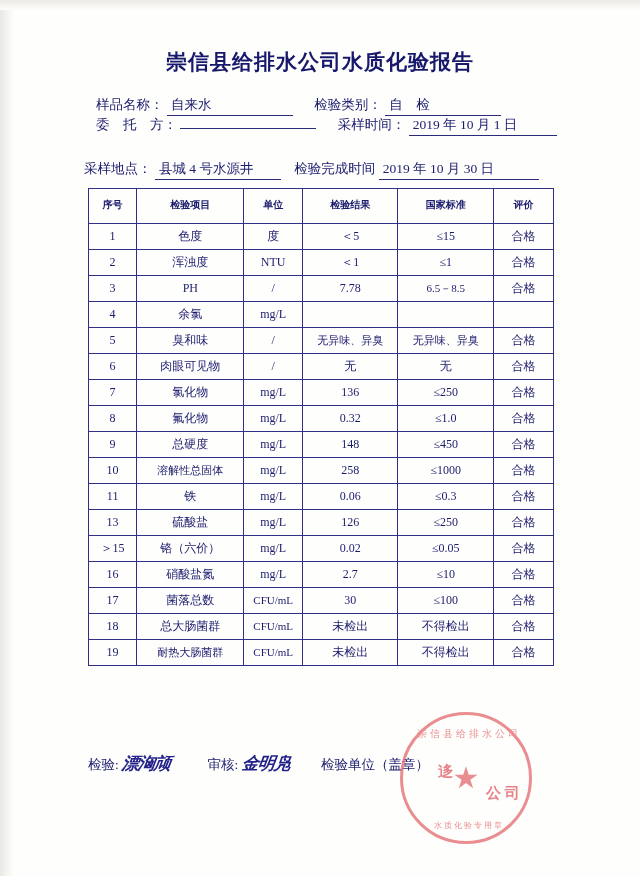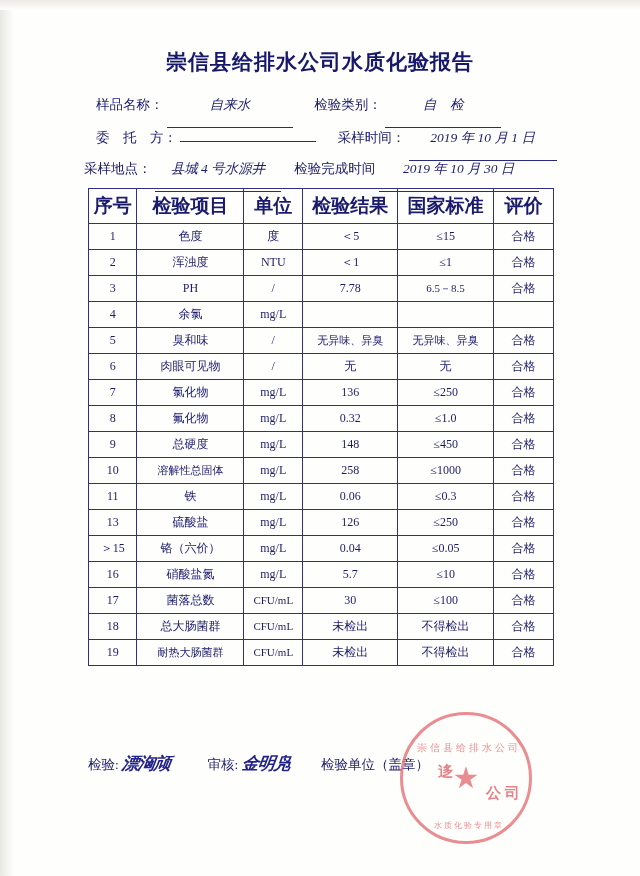--- a/index.html
+++ b/index.html
@@ -42,52 +42,51 @@
 
   .field-row {
     position: absolute;
     font-size: 13.5px;
     color: #1b1b6e;
     white-space: nowrap;
   }
   .fld-label { display: inline-block; }
   .fld-val {
     display: inline-block;
-    text-align: center;
     border-bottom: 1px solid #2a2a7a;
-    padding: 0 4px 13px 4px;
-    font-style: italic;
+    padding: 0 4px 1px 4px;
   }
 
   .row1 { top: 96px; left: 96px; }
-  .row2 { top: 128px; left: 96px; }
+  .row2 { top: 116px; left: 96px; }
   .row3 { top: 160px; left: 84px; }
 
   table.report {
     position: absolute;
     top: 188px;
     left: 88px;
     width: 466px;
     border-collapse: collapse;
     font-size: 12px;
   }
   table.report th, table.report td {
     border: 1px solid #2f2f86;
     text-align: center;
     color: #1b1b6e;
     height: 25px;
     line-height: 25px;
     padding: 0;
     font-weight: normal;
   }
   table.report th {
-    font-size: 19px;
+    font-size: 10px;
     font-weight: bold;
     height: 34px;
     line-height: 34px;
+    font-family: Liberation Mono, monospace;
   }
   .c-no    { width: 48px; }
   .c-item  { width: 108px; }
   .c-unit  { width: 58px; }
   .c-res   { width: 96px; }
   .c-std   { width: 96px; }
   .c-eval  { width: 60px; }
 
   .cell-small { font-size: 11px; }
 
@@ -128,21 +127,21 @@
     line-height: 1;
     color: #e0585f;
   }
   .stamp .arc-top, .stamp .arc-bottom {
     position: absolute;
     left: 0; width: 132px;
     text-align: center;
     font-size: 10px;
     letter-spacing: 3px;
   }
-  .stamp .arc-top { top: 26px; }
+  .stamp .arc-top { top: 12px; }
   .stamp .arc-bottom { bottom: 10px; font-size: 8px; letter-spacing: 2px; }
   .stamp-text-side {
     position: absolute;
     font-size: 15px;
     font-weight: bold;
     color: #df5b63;
     opacity: .75;
   }
   .stamp-left-ch { top: 762px; left: 438px; }
   .stamp-right-ch { top: 784px; left: 486px; }
@@ -282,29 +281,29 @@
           <td class="c-item">硫酸盐</td>
           <td class="c-unit">mg/L</td>
           <td class="c-res">126</td>
           <td class="c-std">≤250</td>
           <td class="c-eval">合格</td>
         </tr>
         <tr>
           <td class="c-no">＞15</td>
           <td class="c-item">铬（六价）</td>
           <td class="c-unit">mg/L</td>
-          <td class="c-res">0.04</td>
+          <td class="c-res">0.02</td>
           <td class="c-std">≤0.05</td>
           <td class="c-eval">合格</td>
         </tr>
         <tr>
           <td class="c-no">16</td>
           <td class="c-item">硝酸盐氮</td>
           <td class="c-unit">mg/L</td>
-          <td class="c-res">5.7</td>
+          <td class="c-res">2.7</td>
           <td class="c-std">≤10</td>
           <td class="c-eval">合格</td>
         </tr>
         <tr>
           <td class="c-no">17</td>
           <td class="c-item">菌落总数</td>
           <td class="c-unit cell-small">CFU/mL</td>
           <td class="c-res">30</td>
           <td class="c-std">≤100</td>
           <td class="c-eval">合格</td>

